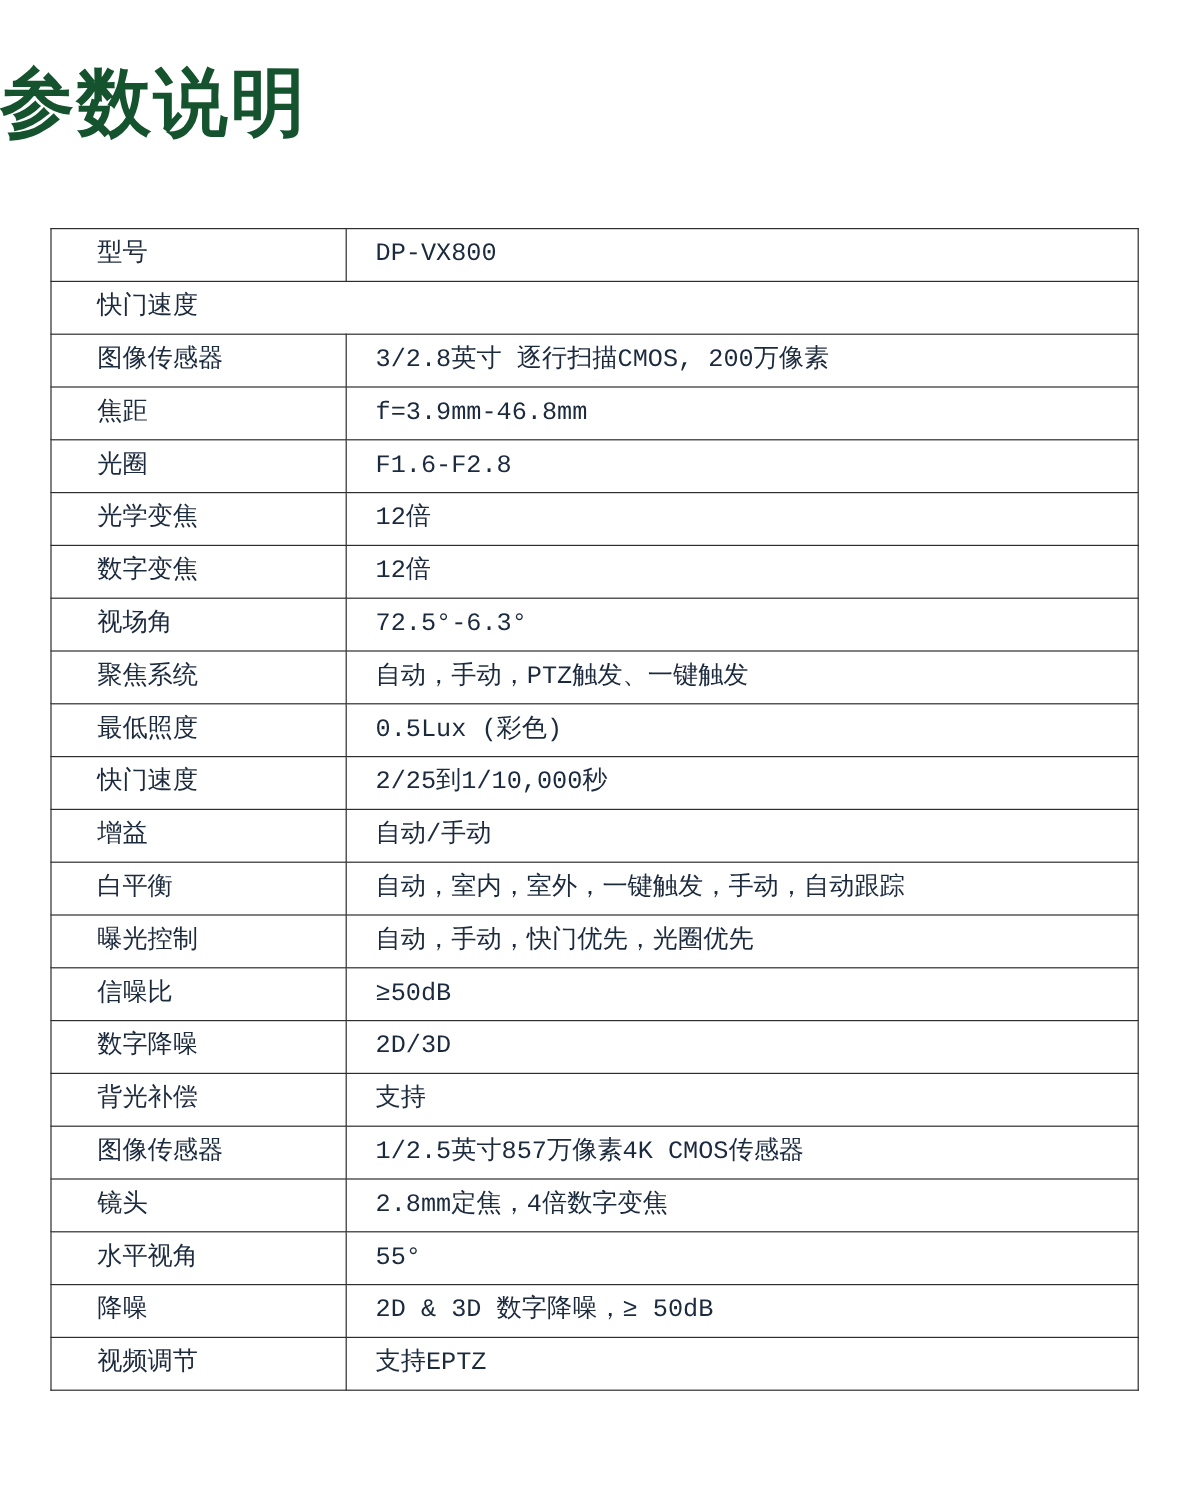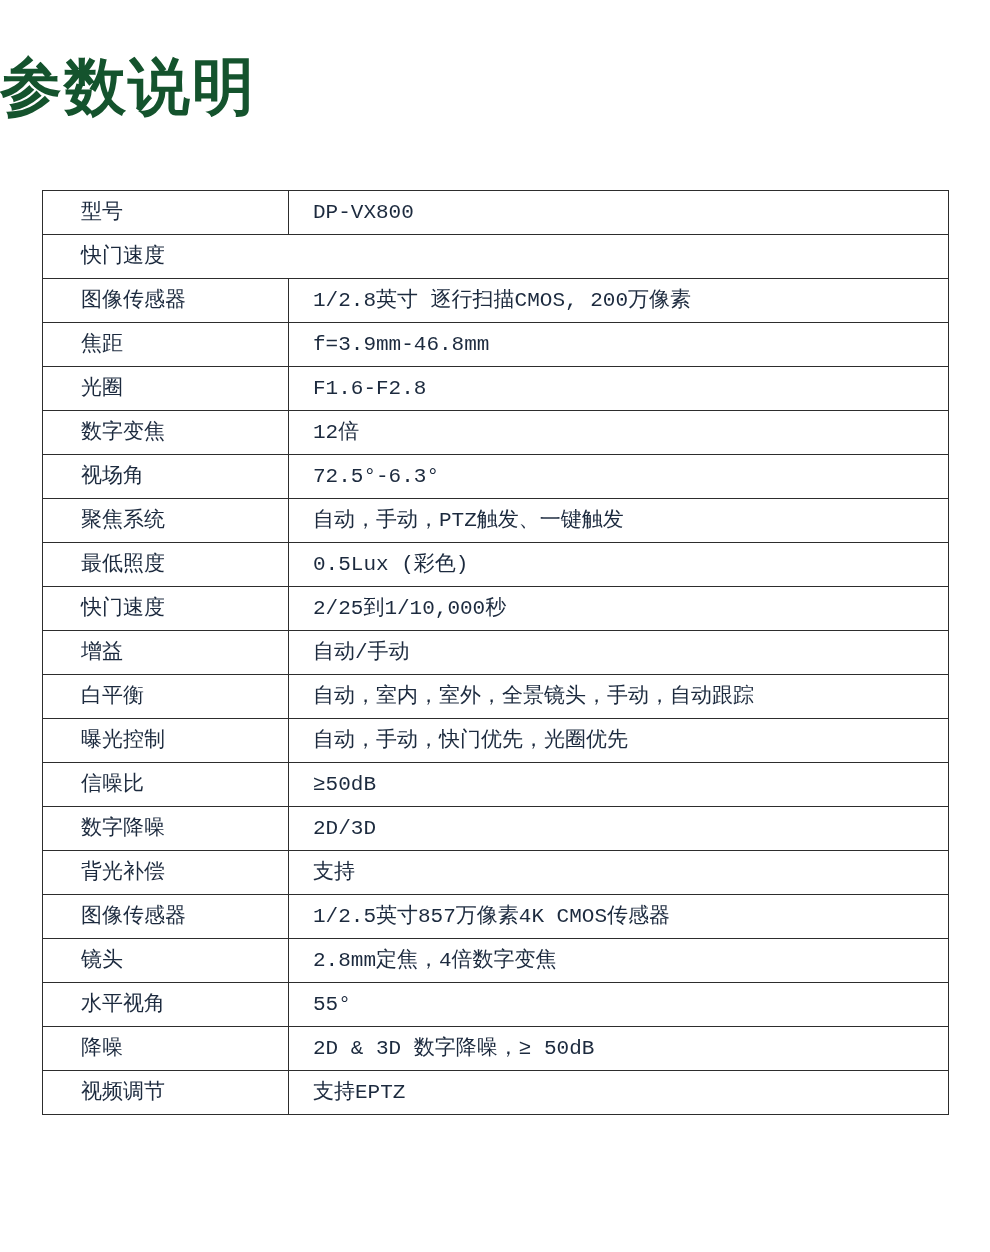--- a/index.html
+++ b/index.html
@@ -66,33 +66,37 @@
         <td class="c1">型号</td>
         <td class="c2">DP-VX800</td>
       </tr>
 
       <tr>
         <td class="c1" colspan="2">快门速度</td>
       </tr>
 
       <tr>
         <td class="c1">图像传感器</td>
-        <td class="c2">1/2.8英寸 逐行扫描CMOS, 200万像素</td>
+        <td class="c2">3/2.8英寸 逐行扫描CMOS, 200万像素</td>
       </tr>
 
       <tr>
         <td class="c1">焦距</td>
         <td class="c2">f=3.9mm-46.8mm</td>
       </tr>
 
       <tr>
         <td class="c1">光圈</td>
         <td class="c2">F1.6-F2.8</td>
       </tr>
 
+      <tr>
+        <td class="c1">光学变焦</td>
+        <td class="c2">12倍</td>
+      </tr>
 
       <tr>
         <td class="c1">数字变焦</td>
         <td class="c2">12倍</td>
       </tr>
 
       <tr>
         <td class="c1">视场角</td>
         <td class="c2">72.5°-6.3°</td>
       </tr>
@@ -112,21 +116,21 @@
         <td class="c2">2/25到1/10,000秒</td>
       </tr>
 
       <tr>
         <td class="c1">增益</td>
         <td class="c2">自动/手动</td>
       </tr>
 
       <tr>
         <td class="c1">白平衡</td>
-        <td class="c2">自动，室内，室外，全景镜头，手动，自动跟踪</td>
+        <td class="c2">自动，室内，室外，一键触发，手动，自动跟踪</td>
       </tr>
 
       <tr>
         <td class="c1">曝光控制</td>
         <td class="c2">自动，手动，快门优先，光圈优先</td>
       </tr>
 
       <tr>
         <td class="c1">信噪比</td>
         <td class="c2">≥50dB</td>

